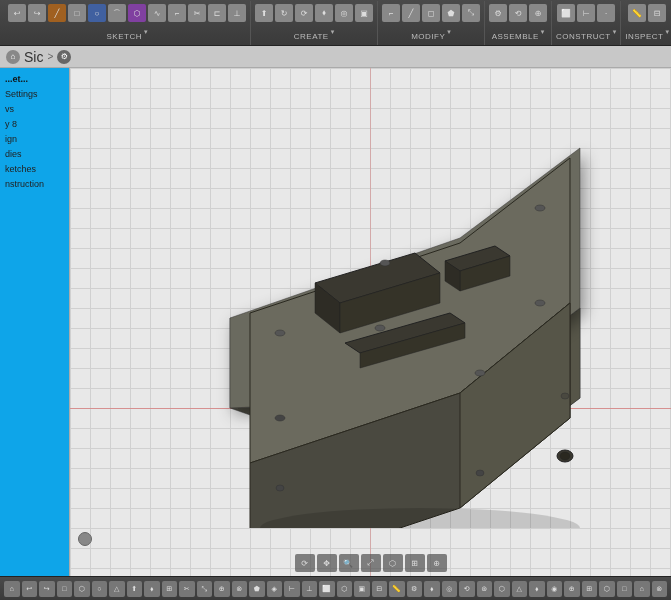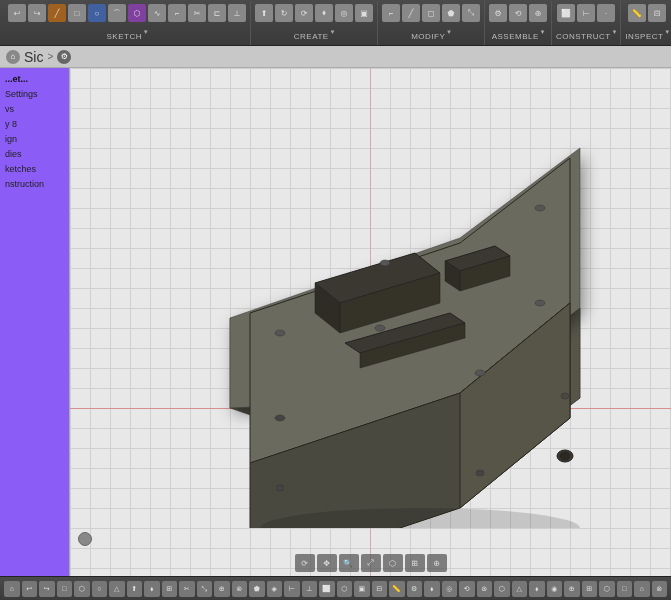--- a/index.html
+++ b/index.html
@@ -100,21 +100,21 @@
     
     #main-area {
       display: flex;
       width: 671px;
       height: 508px; 
     }
 
     
     #left-panel {
       width: 70px;
-      background: #8b5cf6;
+      background: #0ea5e9;
       border-right: 1px solid #aaa;
       padding: 4px 2px;
       display: flex;
       flex-direction: column;
       gap: 1px;
     }
 
     .left-panel-item {
       font-size: 9px;
       color: #222;

